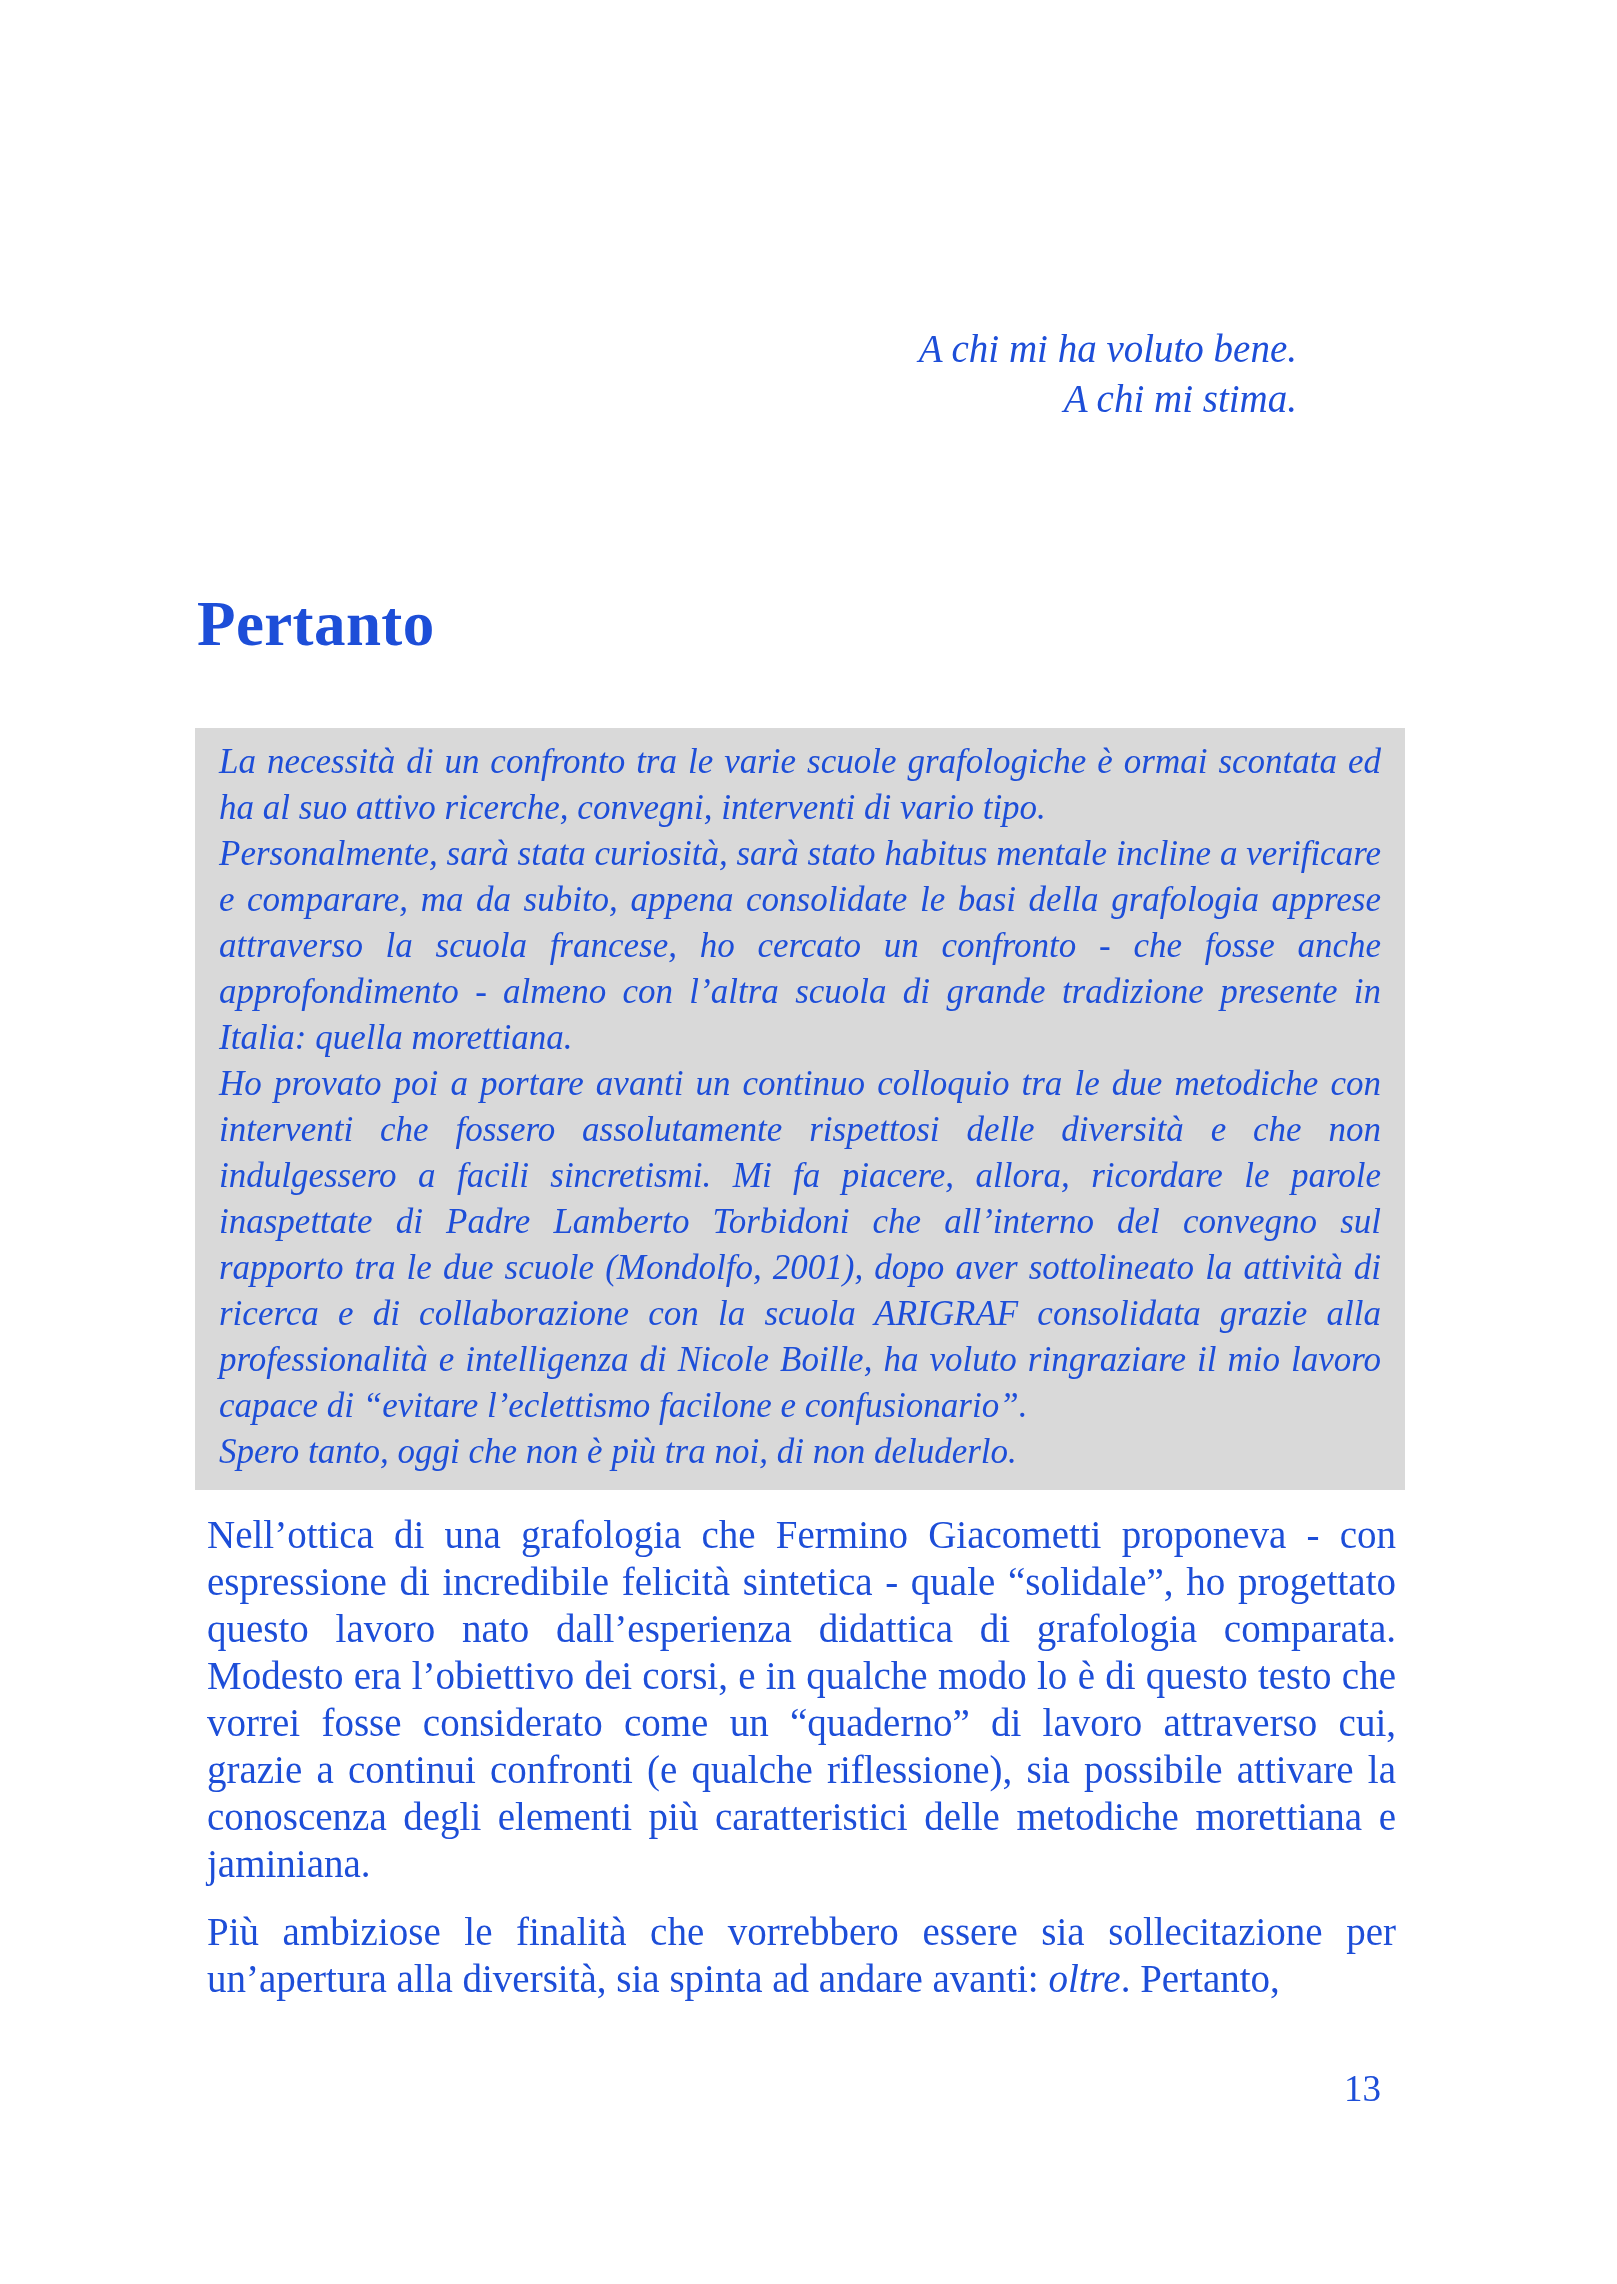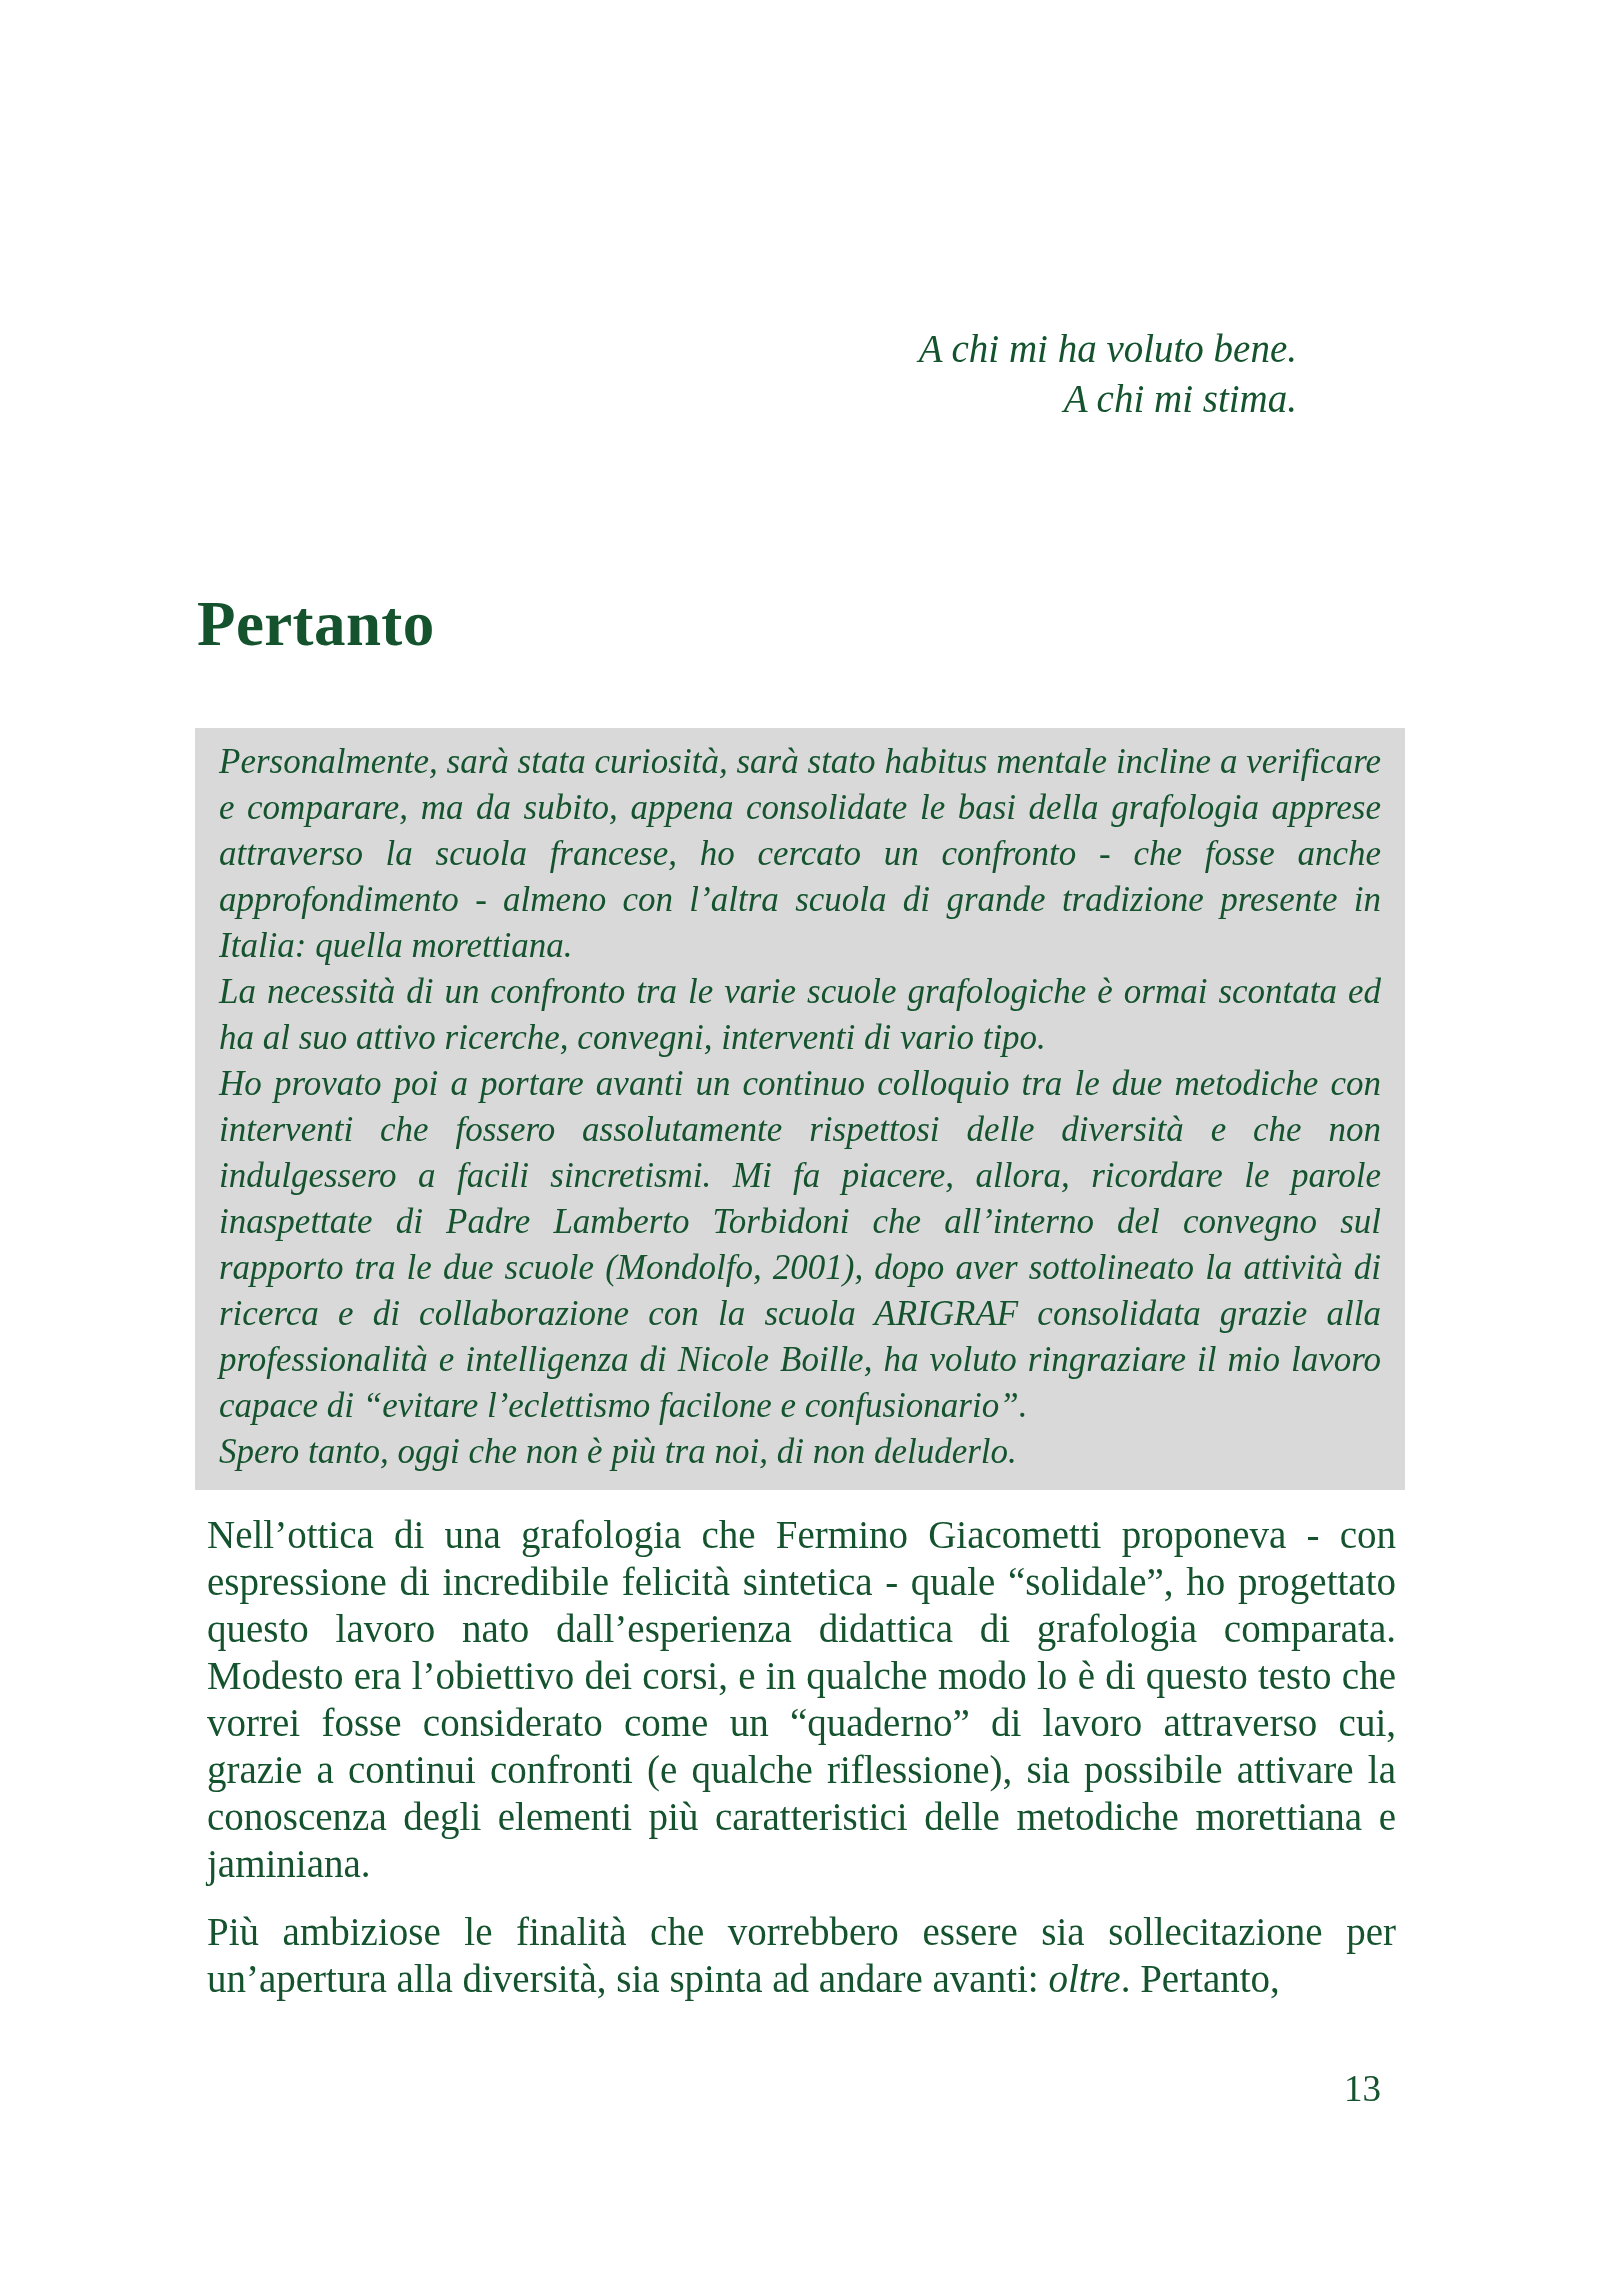--- a/index.html
+++ b/index.html
@@ -71,32 +71,32 @@
     top: 2070px;
     right: 237px;
     font-size: 37px;
     line-height: 1;
   }
   em { }
 </style>
 </head>
 <body>
 
-<div class="page" style="background: rgb(255, 255, 255); color: #14532d;">
+<div class="page" style="background: rgb(255, 255, 255); color: #1d4ed8;">
 
   <div class="dedication">
     <div>A chi mi ha voluto bene.</div>
     <div>A chi mi stima.</div>
   </div>
 
   <h1 class="chapter-title">Pertanto</h1>
 
   <div class="quote-block" style="background: rgb(217, 217, 217);">
+    <p>La necessità di un confronto tra le varie scuole grafologiche è ormai scontata ed ha al suo attivo ricerche, convegni, interventi di vario tipo.</p>
     <p>Personalmente, sarà stata curiosità, sarà stato habitus mentale incline a verificare e comparare, ma da subito, appena consolidate le basi della grafologia apprese attraverso la scuola francese, ho cercato un confronto - che fosse anche approfondimento - almeno con l’altra scuola di grande tradizione presente in Italia: quella morettiana.</p>
-    <p>La necessità di un confronto tra le varie scuole grafologiche è ormai scontata ed ha al suo attivo ricerche, convegni, interventi di vario tipo.</p>
     <p>Ho provato poi a portare avanti un continuo colloquio tra le due metodiche con interventi che fossero assolutamente rispettosi delle diversità e che non indulgessero a facili sincretismi. Mi fa piacere, allora, ricordare le parole inaspettate di Padre Lamberto Torbidoni che all’interno del convegno sul rapporto tra le due scuole (Mondolfo, 2001), dopo aver sottolineato la attività di ricerca e di collaborazione con la scuola ARIGRAF consolidata grazie alla professionalità e intelligenza di Nicole Boille, ha voluto ringraziare il mio lavoro capace di “evitare l’eclettismo facilone e confusionario”.</p>
     <p>Spero tanto, oggi che non è più tra noi, di non deluderlo.</p>
   </div>
 
   <div class="body-text">
     <p>Nell’ottica di una grafologia che Fermino Giacometti proponeva - con espressione di incredibile felicità sintetica - quale “solidale”, ho progettato questo lavoro nato dall’esperienza didattica di grafologia comparata. Modesto era l’obiettivo dei corsi, e in qualche modo lo è di questo testo che vorrei fosse considerato come un “quaderno” di lavoro attraverso cui, grazie a continui confronti (e qualche riflessione), sia possibile attivare la conoscenza degli elementi più caratteristici delle metodiche morettiana e jaminiana.</p>
     <p><span>Più ambiziose le finalità che vorrebbero essere sia sollecitazione per un’apertura alla diversità, sia spinta ad andare avanti: </span><em>oltre</em><span>. Pertanto,</span></p>
   </div>
 
   <div class="page-number">13</div>

